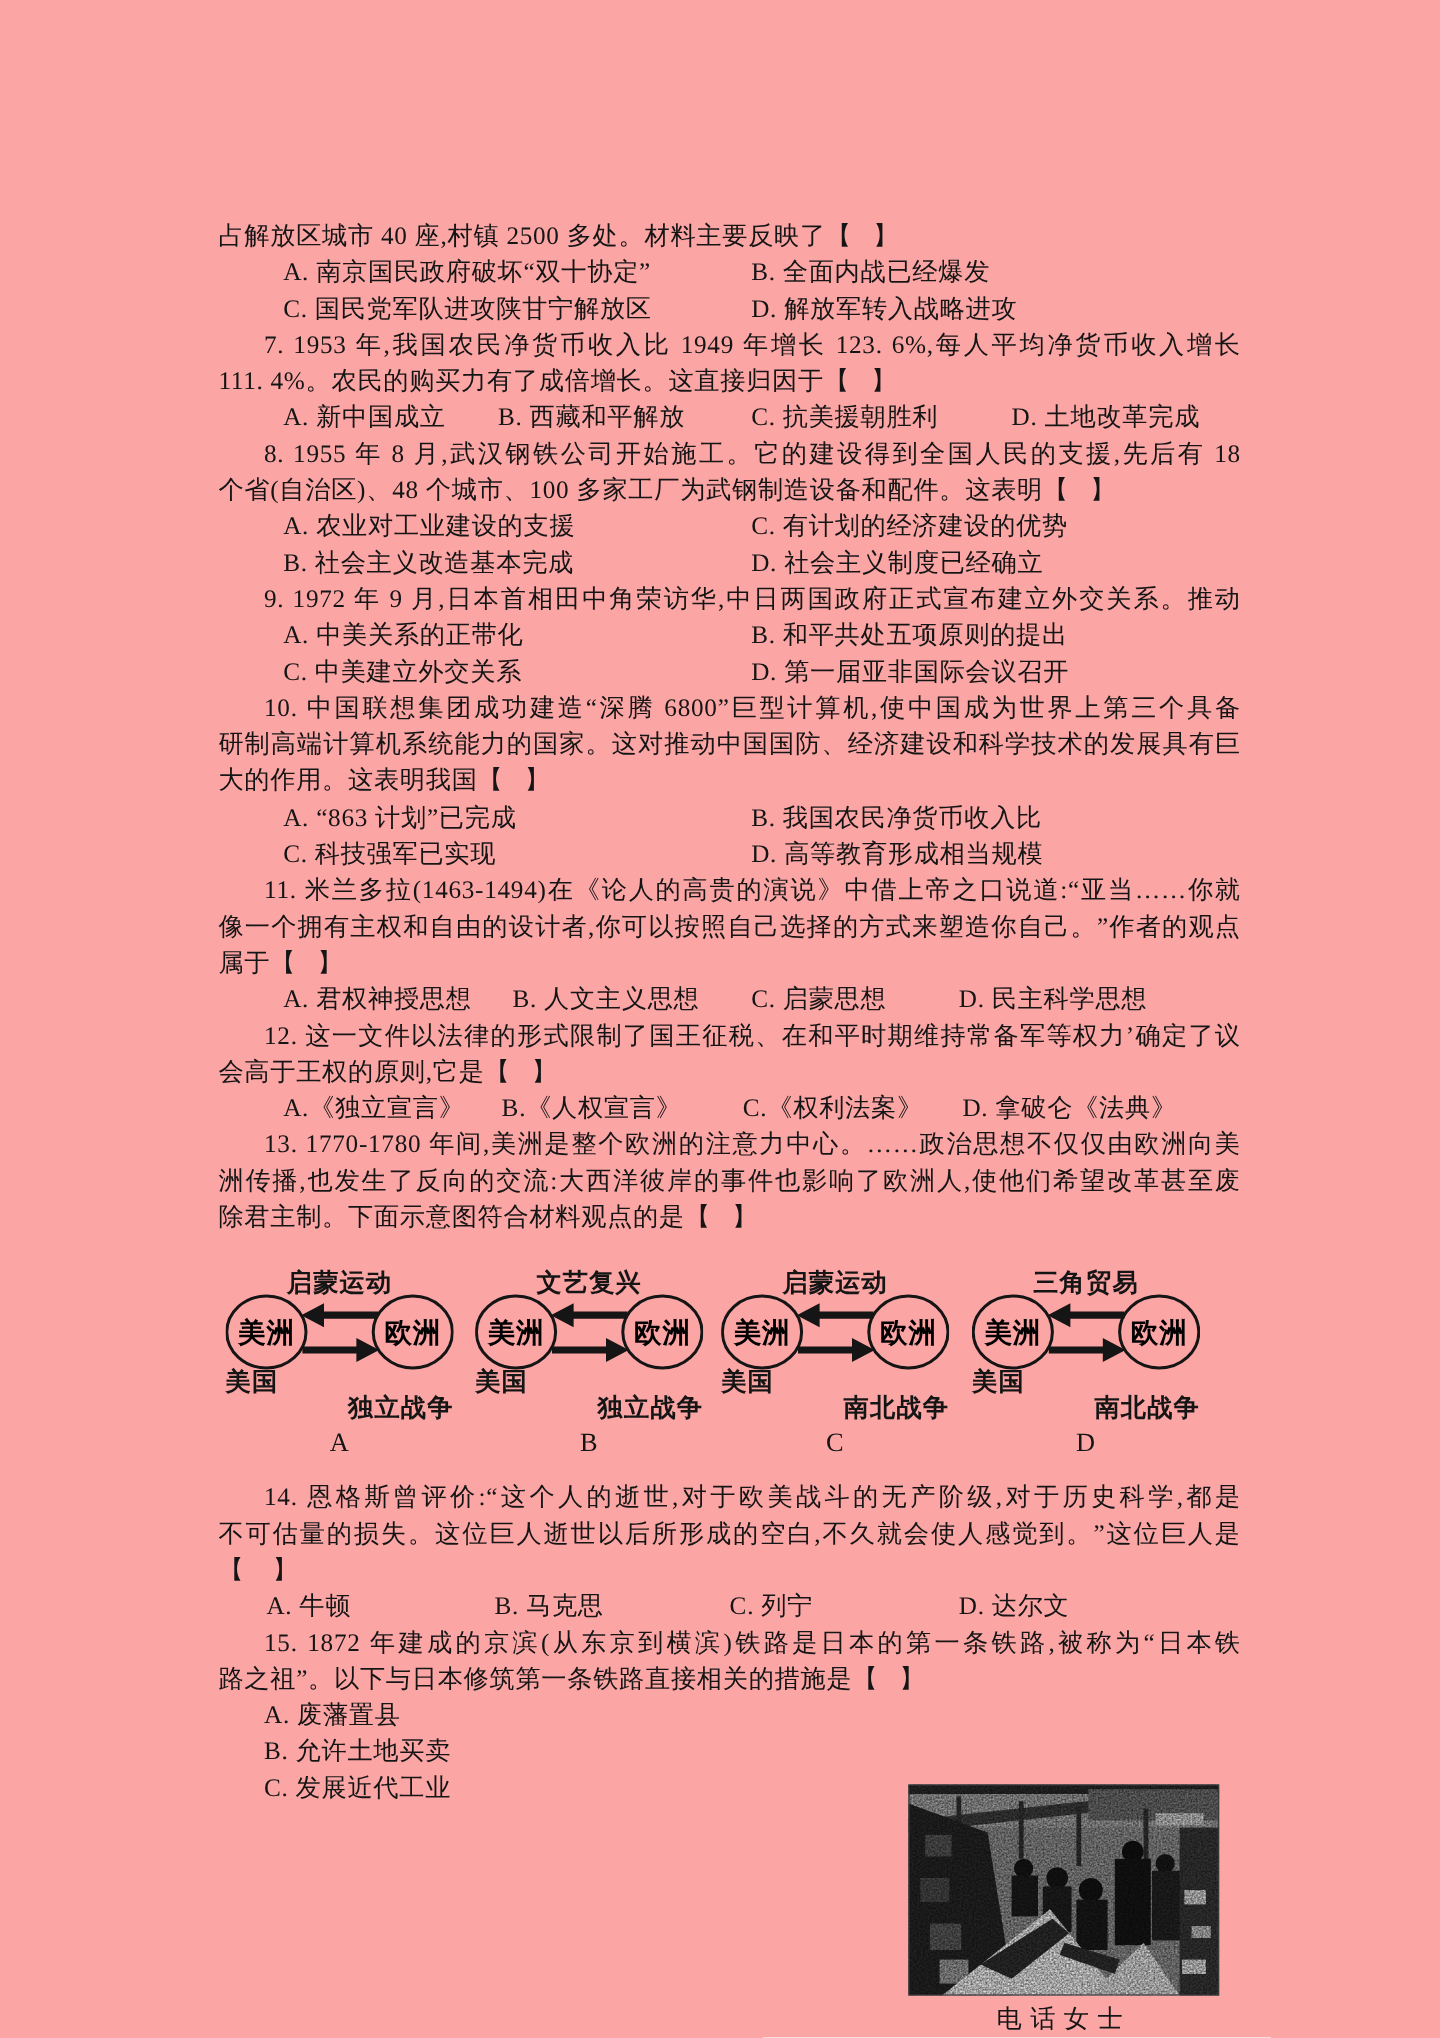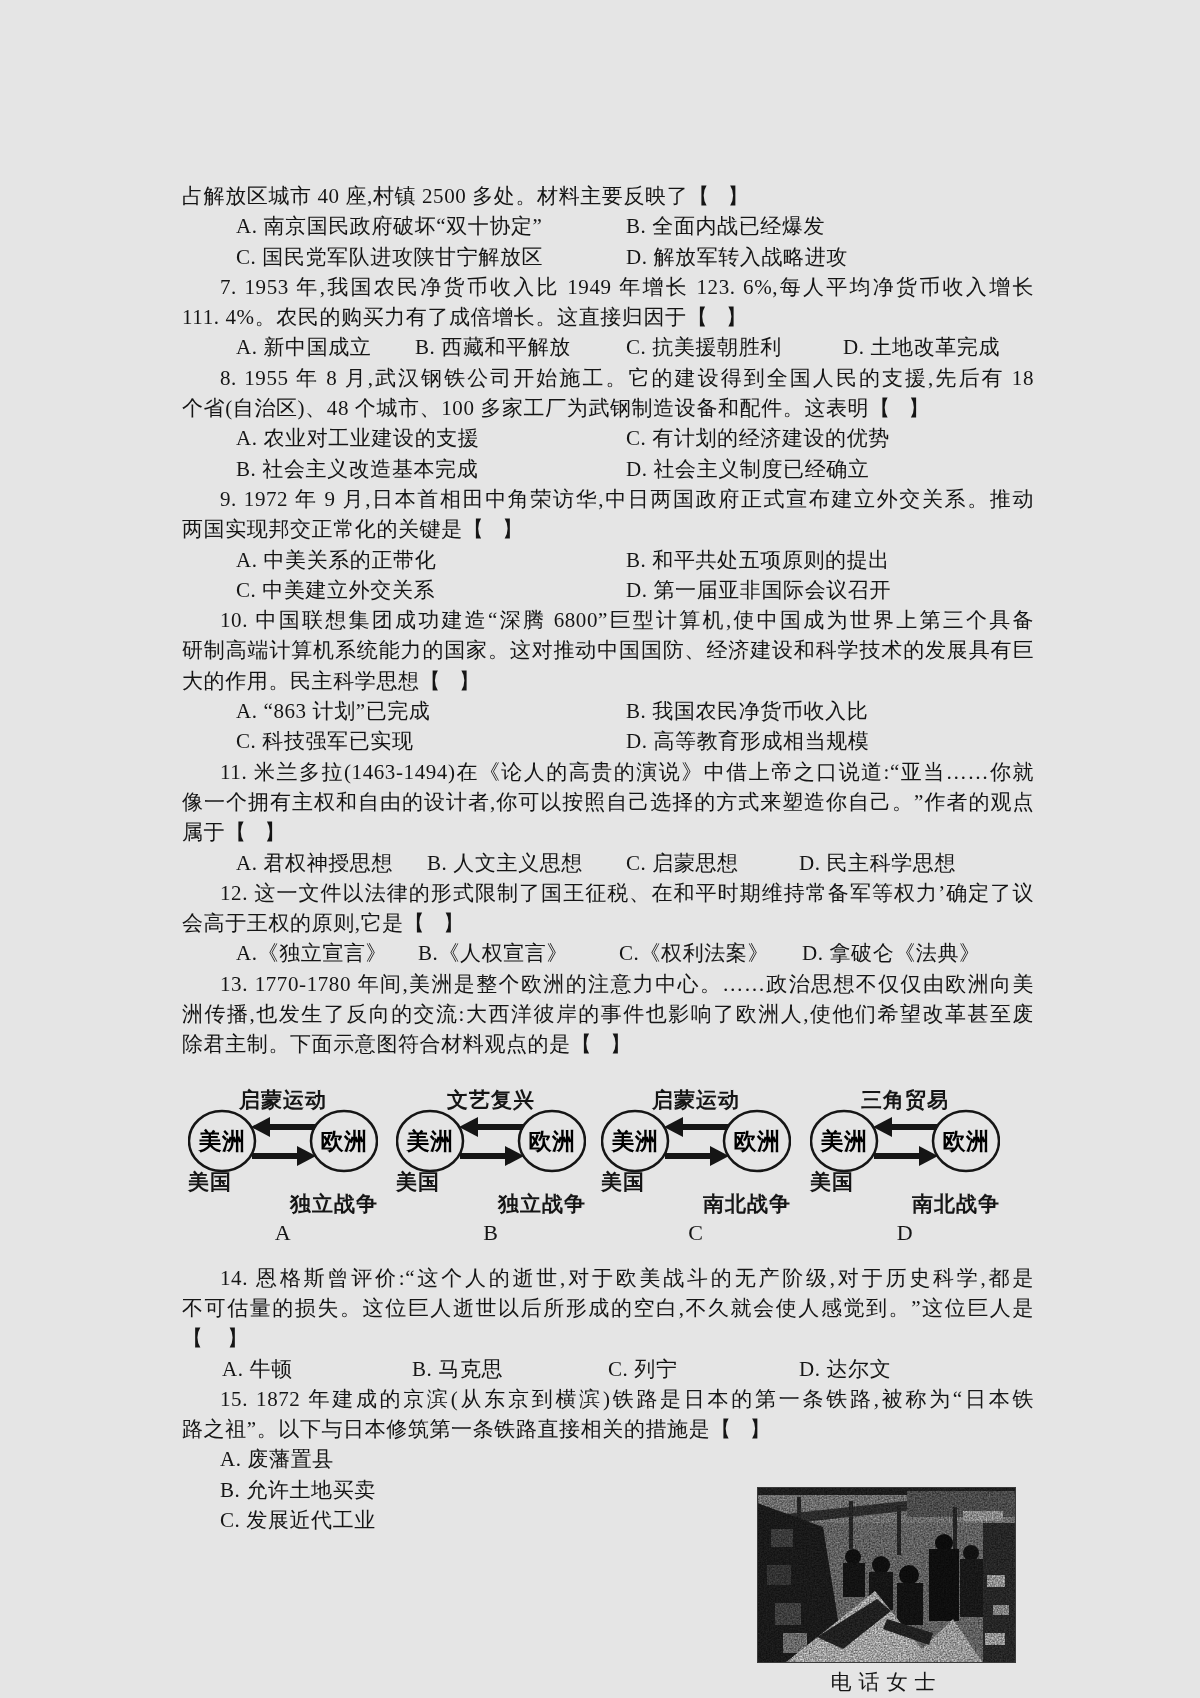--- a/index.html
+++ b/index.html
@@ -1,17 +1,17 @@
 <!DOCTYPE html>
 <html><head>
 <meta charset="utf-8">
 <style>
   html,body{margin:0;padding:0;background:#ffffff;}
   .page{
-    position:relative;width:1200px;height:1698px;background:#e5e5e5;overflow:hidden;
+    position:relative;width:1200px;height:1698px;background:#fca5a5;overflow:hidden;
     font-family:"Liberation Serif","DejaVu Serif",serif;color:#151515;
   }
   .bodycol{
     position:absolute;left:182px;top:181px;width:852px;
     font-size:21px;letter-spacing:0.6px;
   }
   .ln{height:30.3px;line-height:30.3px;white-space:pre;}
   .ind{padding-left:38px;}
   .fill{white-space:normal;text-align:justify;text-align-last:justify;}
   .row{position:relative;}
@@ -65,33 +65,32 @@
     <div class="ln row">
       <span style="left:38px">A. 农业对工业建设的支援</span>
       <span style="left:428px">C. 有计划的经济建设的优势</span>
     </div>
     <div class="ln row">
       <span style="left:38px">B. 社会主义改造基本完成</span>
       <span style="left:428px">D. 社会主义制度已经确立</span>
     </div>
 
     <div class="ln ind fill">9. 1972 年 9 月,日本首相田中角荣访华,中日两国政府正式宣布建立外交关系。推动</div>
-    <div class="ln">两国实现邦交正常化的关键是【   】</div>
     <div class="ln row">
       <span style="left:38px">A. 中美关系的正带化</span>
       <span style="left:428px">B. 和平共处五项原则的提出</span>
     </div>
     <div class="ln row">
       <span style="left:38px">C. 中美建立外交关系</span>
       <span style="left:428px">D. 第一届亚非国际会议召开</span>
     </div>
 
     <div class="ln ind fill">10. 中国联想集团成功建造“深腾 6800”巨型计算机,使中国成为世界上第三个具备</div>
     <div class="ln fill">研制高端计算机系统能力的国家。这对推动中国国防、经济建设和科学技术的发展具有巨</div>
-    <div class="ln">大的作用。民主科学思想【   】</div>
+    <div class="ln">大的作用。这表明我国【   】</div>
     <div class="ln row">
       <span style="left:38px">A. “863 计划”已完成</span>
       <span style="left:428px">B. 我国农民净货币收入比</span>
     </div>
     <div class="ln row">
       <span style="left:38px">C. 科技强军已实现</span>
       <span style="left:428px">D. 高等教育形成相当规模</span>
     </div>
 
     <div class="ln ind fill">11. 米兰多拉(1463-1494)在《论人的高贵的演说》中借上帝之口说道:“亚当……你就</div>

